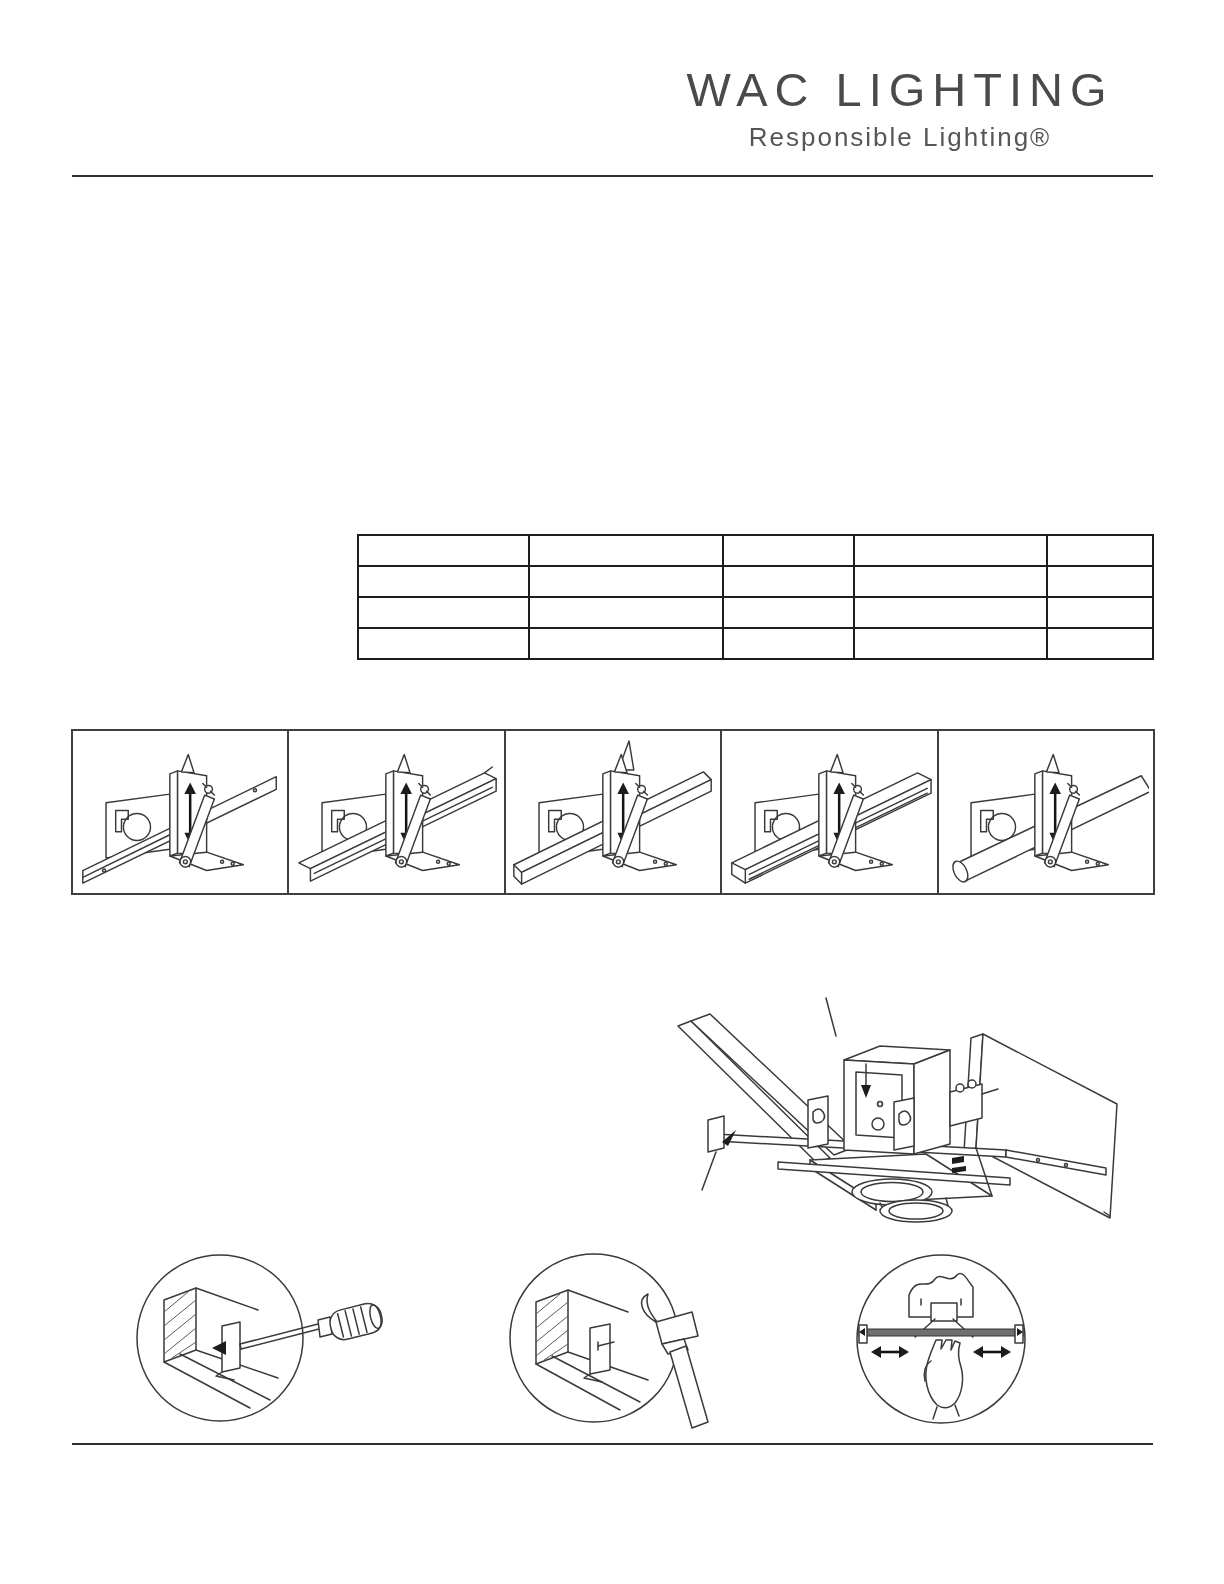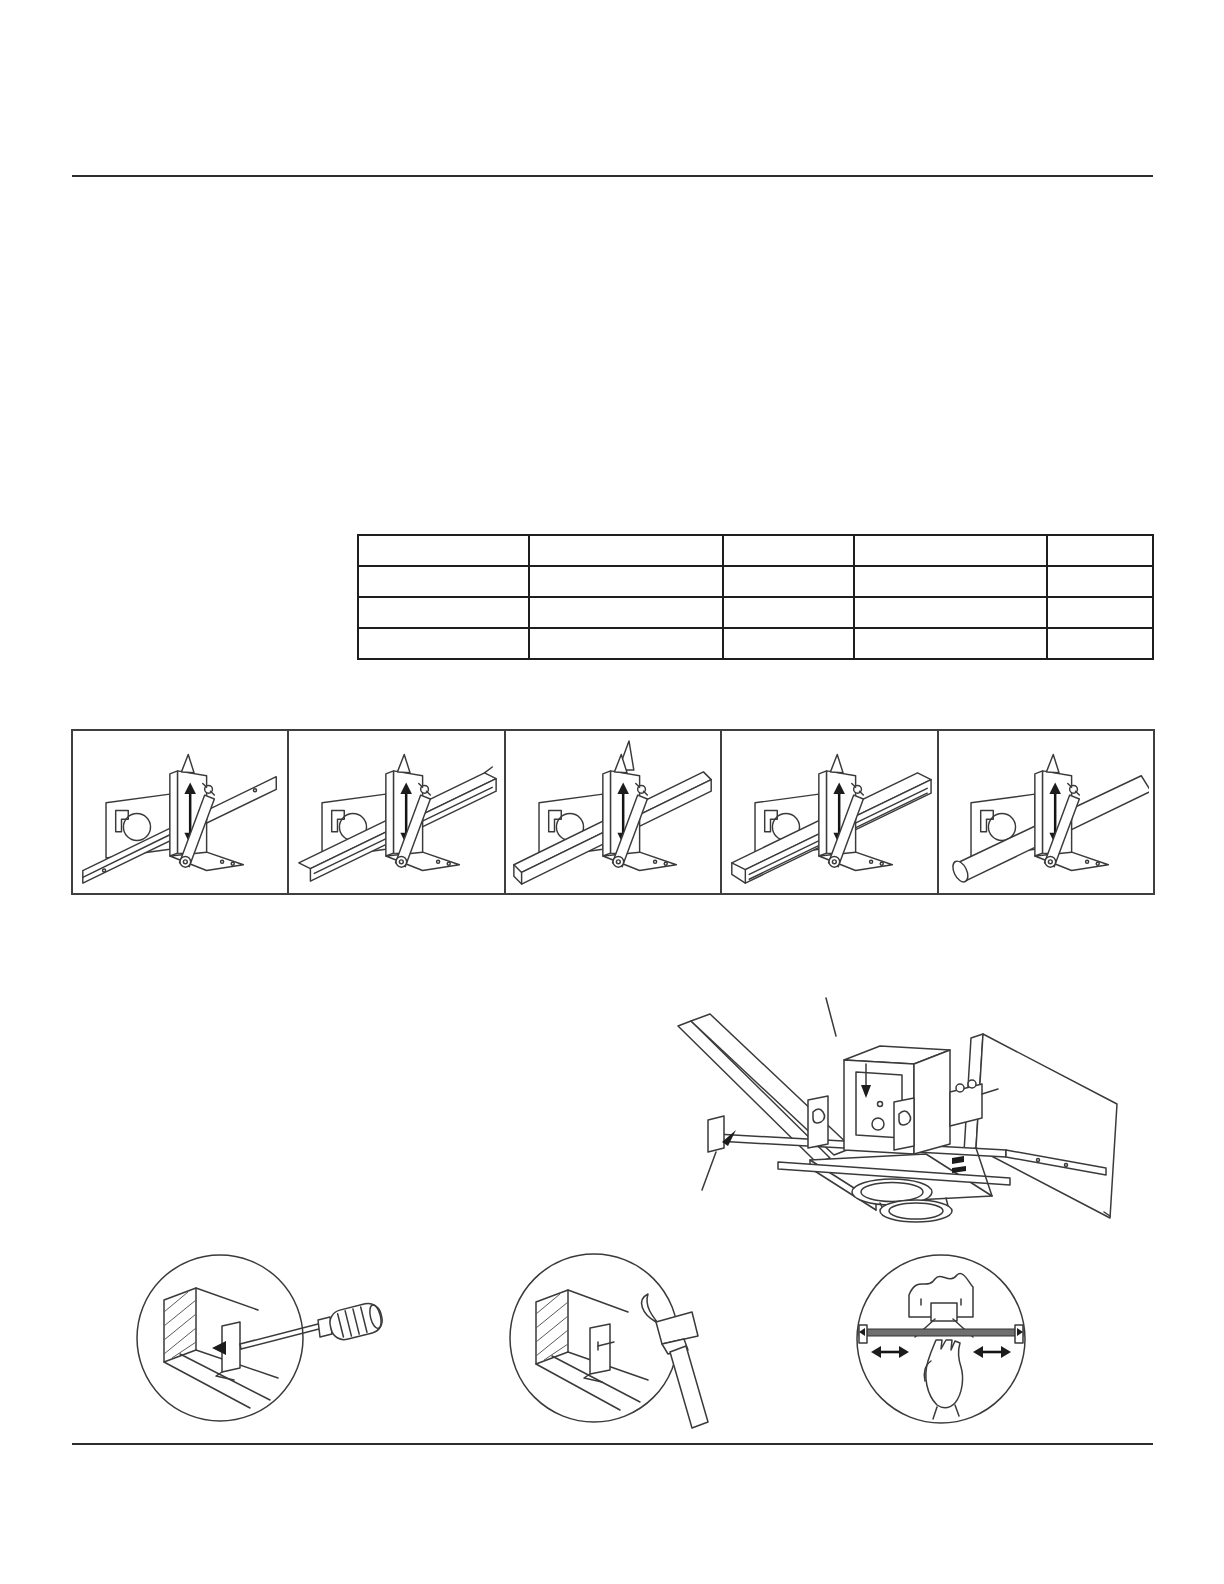--- a/index.html
+++ b/index.html
@@ -37,20 +37,24 @@
   .wf{fill:#ffffff;stroke:#3a3a3a;stroke-width:1.5;stroke-linejoin:round;}
   .dk{fill:#1c1c1c;stroke:none;}
   .arr{stroke:#141414;stroke-width:2.6;}
   .thin{fill:none;stroke:#5a5a5a;stroke-width:1;}
 </style>
 </head>
 <body>
 
 <div class="page">
 
+  <div class="logo">
+    <div class="logo-title">WAC LIGHTING</div>
+    <div class="logo-sub">Responsible Lighting®</div>
+  </div>
 
   <div class="rule rule-top"></div>
 
   <table class="spec-table">
     <colgroup>
       <col style="width:21.5%">
         <col style="width:24.4%">
         <col style="width:16.5%">
         <col style="width:24.3%">
         <col style="width:13.3%">

